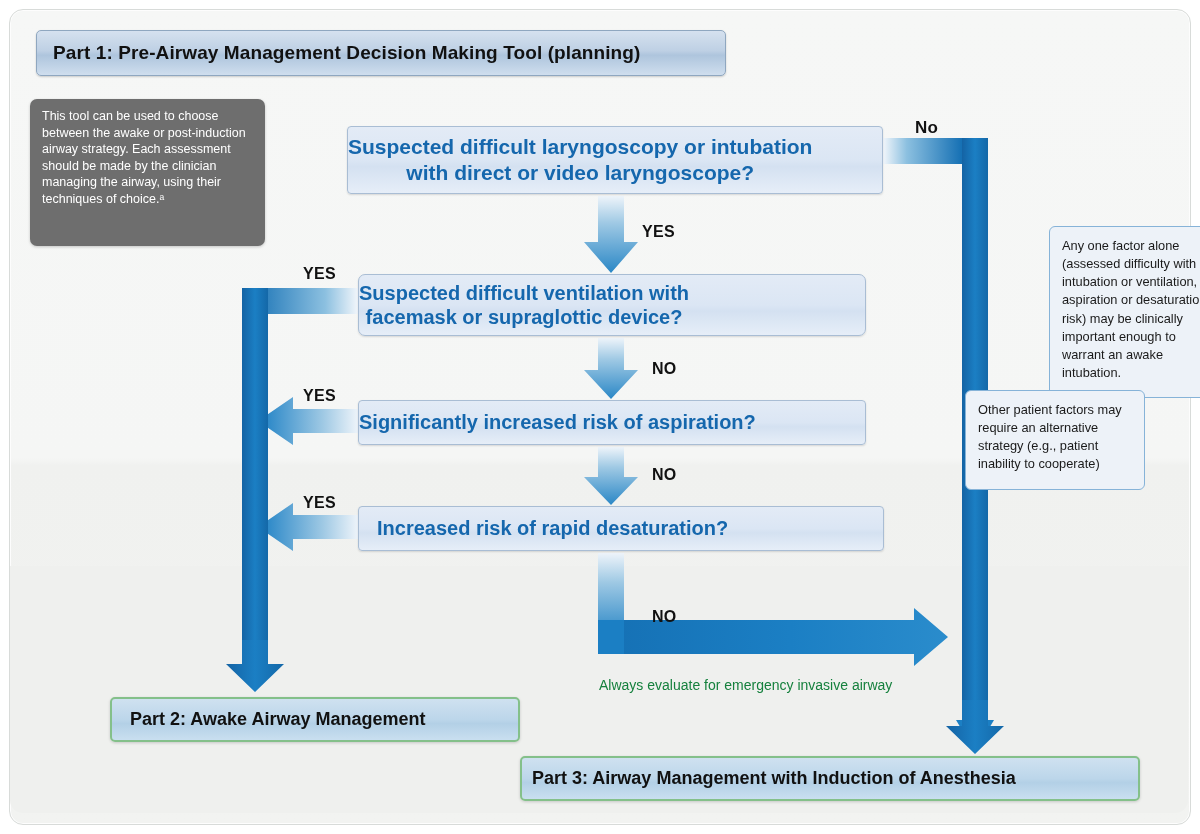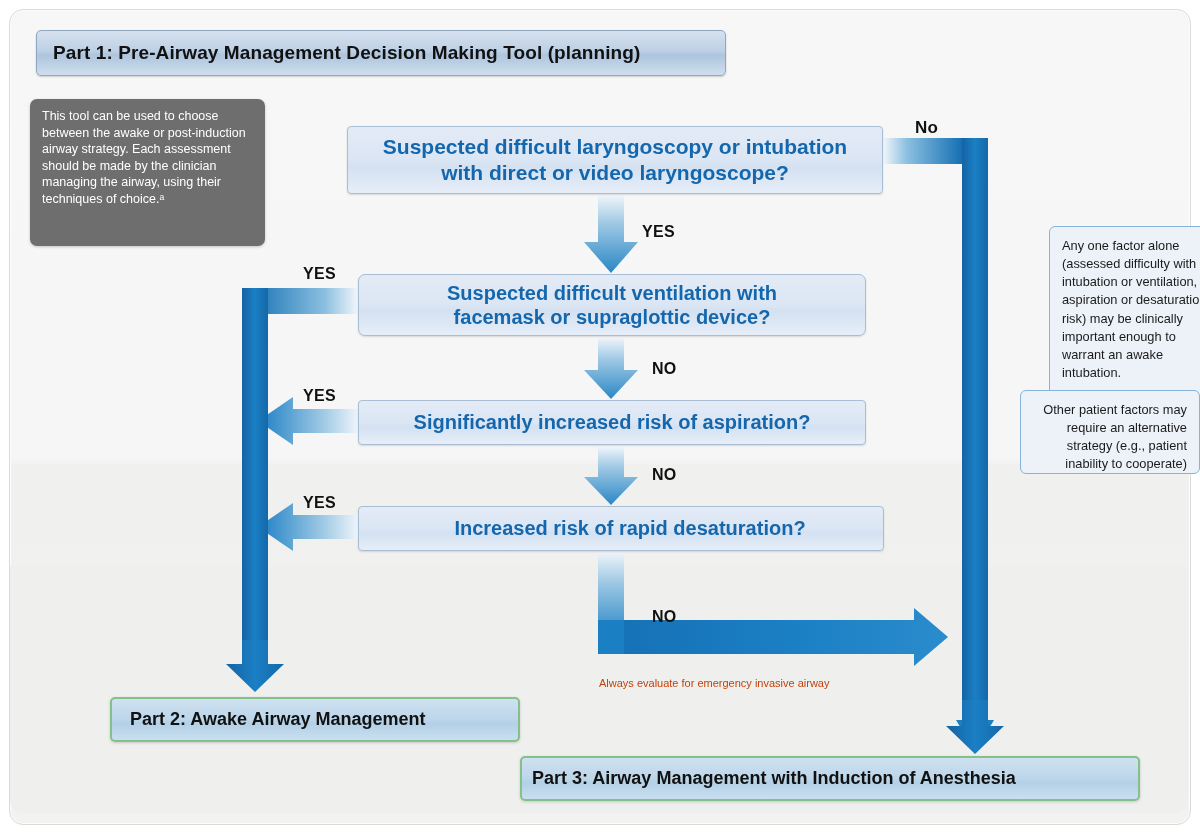--- a/index.html
+++ b/index.html
@@ -53,21 +53,21 @@
   #part2{left:110px;top:697px;width:388px;height:41px;padding-left:18px;font-size:18px;}
   #part3{left:520px;top:756px;width:606px;height:41px;padding-left:10px;font-size:18px;}
 
   
   .qbox{
     position:absolute;
     background:linear-gradient(180deg,#e3ebf6 0%,#dbe6f4 50%,#d4e1f1 60%,#e6eef8 100%);
     border:1px solid #a9bdd4;
     border-radius:4px;
     box-shadow:0 1px 2px rgba(0,0,0,.13);
-    display:flex;align-items:center;justify-content:center;
+    display:flex;align-items:center;
     text-align:center;
     color:#1567ad;font-weight:bold;
     line-height:1.22;
   }
   #q1{left:347px;top:126px;width:534px;height:66px;font-size:21px;}
   #q2{left:358px;top:274px;width:506px;height:60px;font-size:20px;border-radius:7px;}
   #q3{left:358px;top:400px;width:506px;height:43px;font-size:20px;}
   #q4{left:358px;top:506px;width:506px;height:43px;font-size:20px;padding-left:18px;}
 
   
@@ -87,40 +87,40 @@
     position:absolute;
     background:#edf2f8;
     border:1px solid #86b3d8;
     border-radius:6px;
     color:#1a1a1a;
     font-size:12.8px;line-height:1.42;
     padding:10px 12px;
     box-sizing:border-box;
   }
   #note1{left:1049px;top:198px;width:180px;height:172px;margin-top:28px;}
-  #note2{left:1020px;top:390px;width:180px;height:84px;text-align:right;}
+  #note2{left:965px;top:390px;width:180px;height:100px;}
 
   
   .lbl{
     position:absolute;
     font-weight:bold;color:#111111;
     font-size:16px;letter-spacing:.3px;
   }
   #lab-no-top{left:915px;top:118px;font-size:17px;}
   #lab-yes-1{left:642px;top:223px;}
   #lab-yes-left-1{left:303px;top:265px;}
   #lab-no-2{left:652px;top:360px;}
   #lab-yes-left-2{left:303px;top:387px;}
   #lab-no-3{left:652px;top:466px;}
   #lab-yes-left-3{left:303px;top:494px;}
   #lab-no-4{left:652px;top:608px;}
 
   #caption-invasive{
     position:absolute;left:599px;top:677px;
-    font-size:11px;color:#c2410c;
+    font-size:14px;color:#15803d;
   }
 
   
   #arrows{position:absolute;left:0;top:0;width:1200px;height:834px;}
 </style>
 </head>
 <body>
 
 <div id="root">
 

